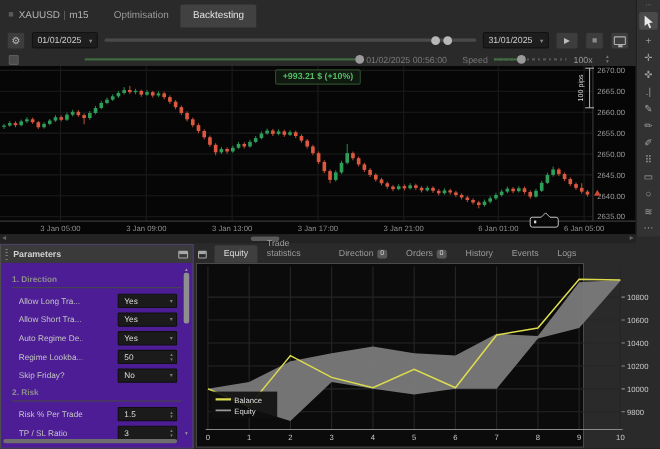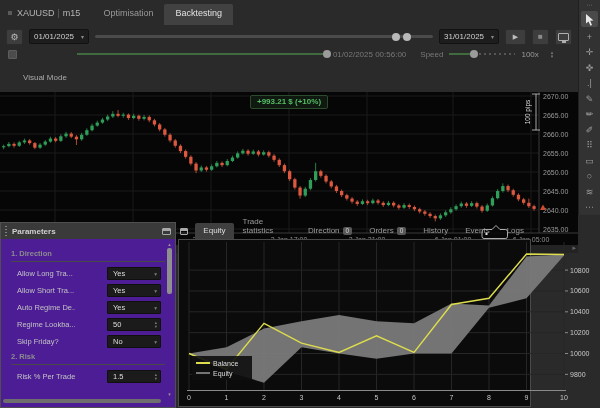--- a/index.html
+++ b/index.html
@@ -37,21 +37,21 @@
   .progress-track .handle { position:absolute; right:-4px; top:-3px; width:8px; height:8px; border-radius:50%; background:#9b9b9b; }
   .time-lbl { color:#787878; }
   .speed-lbl { color:#787878; margin-left:8px; }
   .speed-track { width:66px; height:2px; position:relative;
                  background:repeating-linear-gradient(90deg,#555 0 2px,transparent 2px 5px); }
   .speed-track .fill { position:absolute; left:0; top:0; height:2px; width:34%; background:#3f6b3f; }
   .speed-track .handle { position:absolute; left:31%; top:-3px; width:8px; height:8px; border-radius:50%; background:#9b9b9b; }
   .speed-val { color:#9a9a9a; }
   .spinner { display:flex; flex-direction:column; line-height:4px; font-size:5px; color:#777; margin-left:6px; }
 
-  .chart-wrap { position:relative; width:578px; height:153px; background:#060606;margin-top:32px; }
+  .chart-wrap { position:relative; width:578px; height:153px; background:#060606; }
   .tooltip { position:absolute; left:250px; top:3px; background:rgba(16,26,16,.95); border:1px solid #2c4a2c;
              border-radius:2px; color:#55bd66; font-size:8px; font-weight:bold; padding:1px 6px 2px; }
   .hscroll { position:relative; width:578px; height:8px; background:#232323; }
   .hscroll .thumb { position:absolute; left:228px; top:2px; width:26px; height:4px; background:#5b5b5b; border-radius:2px; }
   .hscroll .arr { position:absolute; top:-1px; color:#666; font-size:7px; }
   .hscroll .arr.left { left:2px; } .hscroll .arr.right { right:2px; }
 
   
   .side-toolbar { position:absolute; right:0; top:0; width:22px; height:215px; background:#323232;
                   border-left:1px solid #202020; display:flex; flex-direction:column; align-items:center; }
@@ -495,20 +495,30 @@
         <div class="prow">
           <span class="plabel">Risk % Per Trade</span>
           <div class="pctrl">
             <span class="pval">1.5</span>
             <span class="step">
               <span>▴</span>
               <span>▾</span>
             </span>
           </div>
         </div>
+        <div class="prow">
+          <span class="plabel">TP / SL Ratio</span>
+          <div class="pctrl">
+            <span class="pval">3</span>
+            <span class="step">
+              <span>▴</span>
+              <span>▾</span>
+            </span>
+          </div>
+        </div>
       </div>
   </div>
 
   <div class="bpanel">
     <div class="btabs" id="bottom-tabs">
       <span class="win-icon btab-icon"></span>
     <div class="btab active">
           <span>Equity</span>
         </div>
         <div class="btab">

